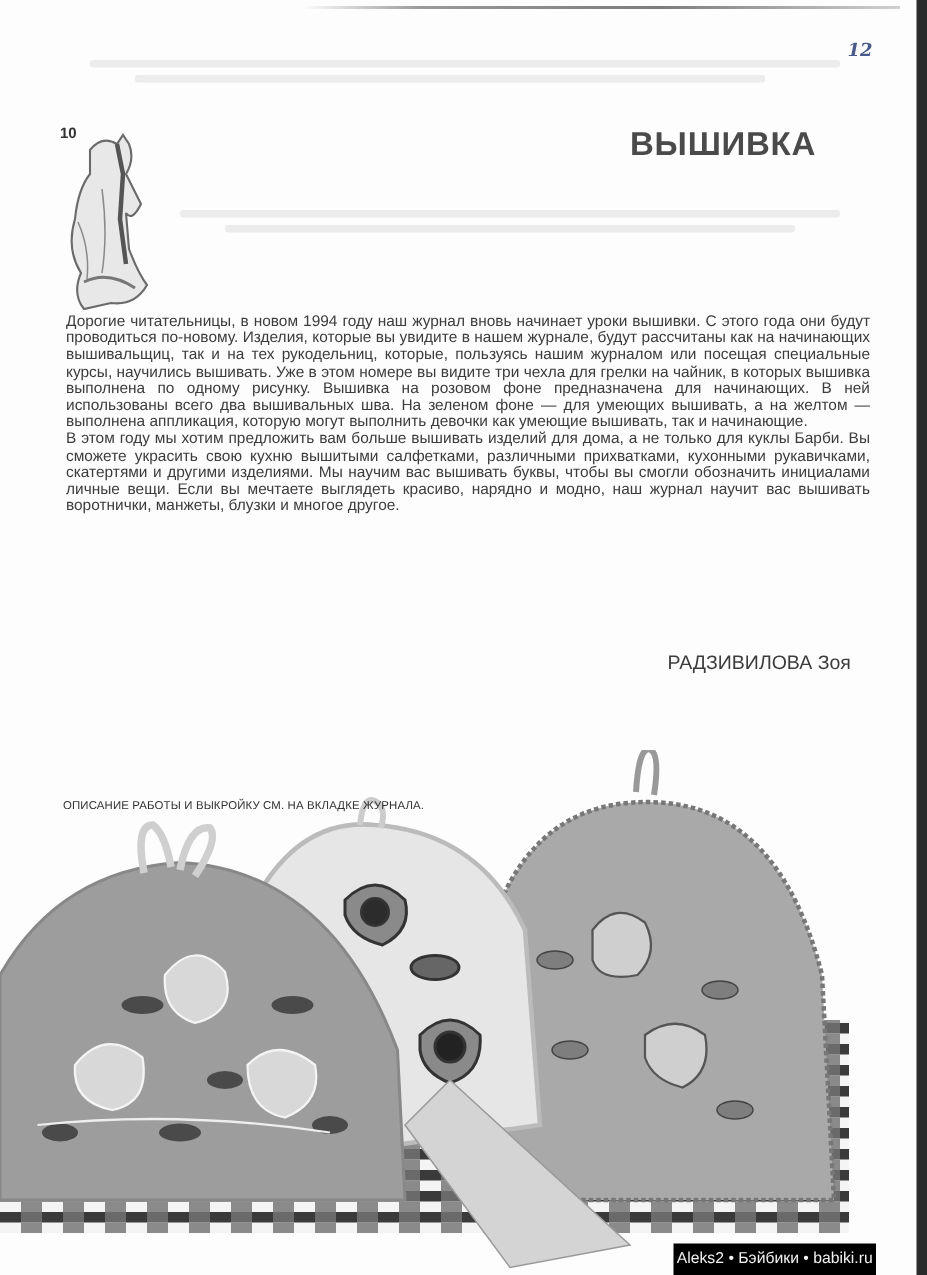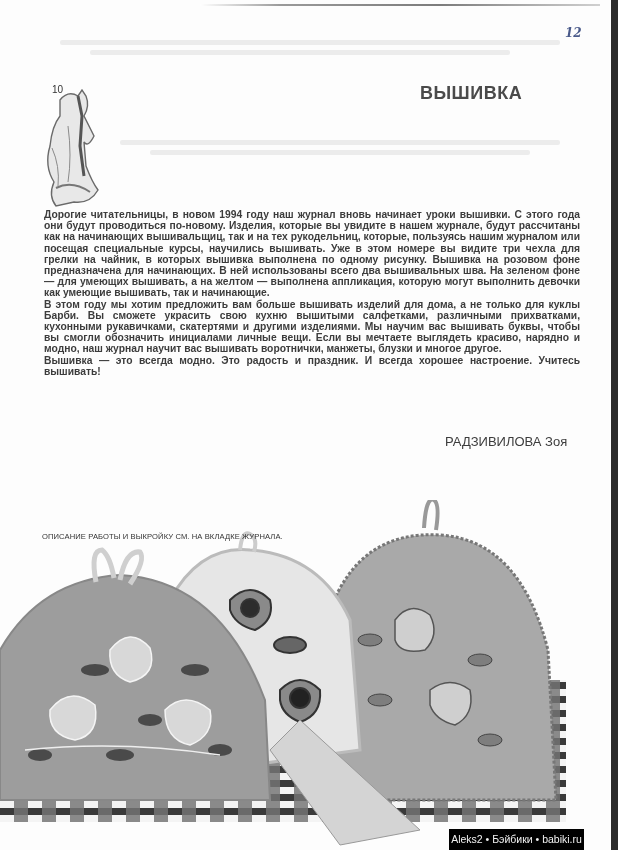--- a/index.html
+++ b/index.html
@@ -18,33 +18,33 @@
     background: #2b2b2b;
   }
   .handwritten-num {
     position: absolute; left: 565px; top: 26px; font-size: 12px; color: #4a5a8a;
     font-family: "DejaVu Serif", serif; font-style: italic; font-weight: bold;
   }
   .ghost {
     position: absolute; height: 5px; background: #ececec; border-radius: 2px;
   }
   .issue-num {
-    position: absolute; left: 52px; top: 84px; font-size: 10px; font-weight: normal; color: #333;
+    position: absolute; left: 40px; top: 84px; font-size: 10px; font-weight: bold; color: #333;
   }
   .illustration { position: absolute; left: 38px; top: 86px; width: 64px; height: 122px; }
   .title {
-    position: absolute; left: 420px; top: 83px; font-size: 18px; font-weight: bold;
+    position: absolute; left: 420px; top: 83px; font-size: 22px; font-weight: bold;
     color: #4a4a4a; letter-spacing: 0.5px;
   }
   .article {
     position: absolute; left: 44px; top: 209px; width: 536px;
     font-size: 10.3px; line-height: 11.2px; color: #3c3c3c;
     text-align: justify;
   }
-  .article p { margin: 0; font-weight: bold; }
+  .article p { margin: 0; }
   .author {
     position: absolute; left: 445px; top: 434px; font-size: 13px; color: #3c3c3c;
   }
   .caption {
     position: absolute; left: 42px; top: 532px; font-size: 7.6px; color: #333;
     letter-spacing: 0.1px;
   }
   .photo { position: absolute; left: 0; top: 500px; width: 612px; height: 350px; }
   .watermark {
     position: absolute; left: 449px; top: 829px; width: 135px; height: 21px;
@@ -71,21 +71,20 @@
   <path d="M40 10 L44 30 L42 60 L46 90" stroke="#555" stroke-width="3" fill="none"></path>
   <path d="M14 62 Q22 80 20 100 M30 40 Q34 70 30 96" stroke="#8a8a8a" stroke-width="1" fill="none"></path>
   <path d="M18 102 Q34 94 52 106" stroke="#777" stroke-width="2" fill="none"></path>
 </svg>
 
 <div class="title">ВЫШИВКА</div>
 
 <div class="article">
   <p>Дорогие читательницы, в новом 1994 году наш журнал вновь начинает уроки вышивки. С этого года они будут проводиться по-новому. Изделия, которые вы увидите в нашем журнале, будут рассчитаны как на начинающих вышивальщиц, так и на тех рукодельниц, которые, пользуясь нашим журналом или посещая специальные курсы, научились вышивать. Уже в этом номере вы видите три чехла для грелки на чайник, в которых вышивка выполнена по одному рисунку. Вышивка на розовом фоне предназначена для начинающих. В ней использованы всего два вышивальных шва. На зеленом фоне — для умеющих вышивать, а на желтом — выполнена аппликация, которую могут выполнить девочки как умеющие вышивать, так и начинающие.</p>
   <p>В этом году мы хотим предложить вам больше вышивать изделий для дома, а не только для куклы Барби. Вы сможете украсить свою кухню вышитыми салфетками, различными прихватками, кухонными рукавичками, скатертями и другими изделиями. Мы научим вас вышивать буквы, чтобы вы смогли обозначить инициалами личные вещи. Если вы мечтаете выглядеть красиво, нарядно и модно, наш журнал научит вас вышивать воротнички, манжеты, блузки и многое другое.</p>
-  <p>Вышивка — это всегда модно. Это радость и праздник. И всегда хорошее настроение. Учитесь вышивать!</p>
 </div>
 
 <div class="author">РАДЗИВИЛОВА Зоя</div>
 
 <svg class="photo" viewBox="0 0 612 350">
 
   <defs>
     <pattern id="check" width="28" height="14" patternUnits="userSpaceOnUse">
       <rect width="28" height="14" fill="#f4f4f4"></rect>
       <rect x="0" y="0" width="14" height="7" fill="#3a3a3a"></rect>

